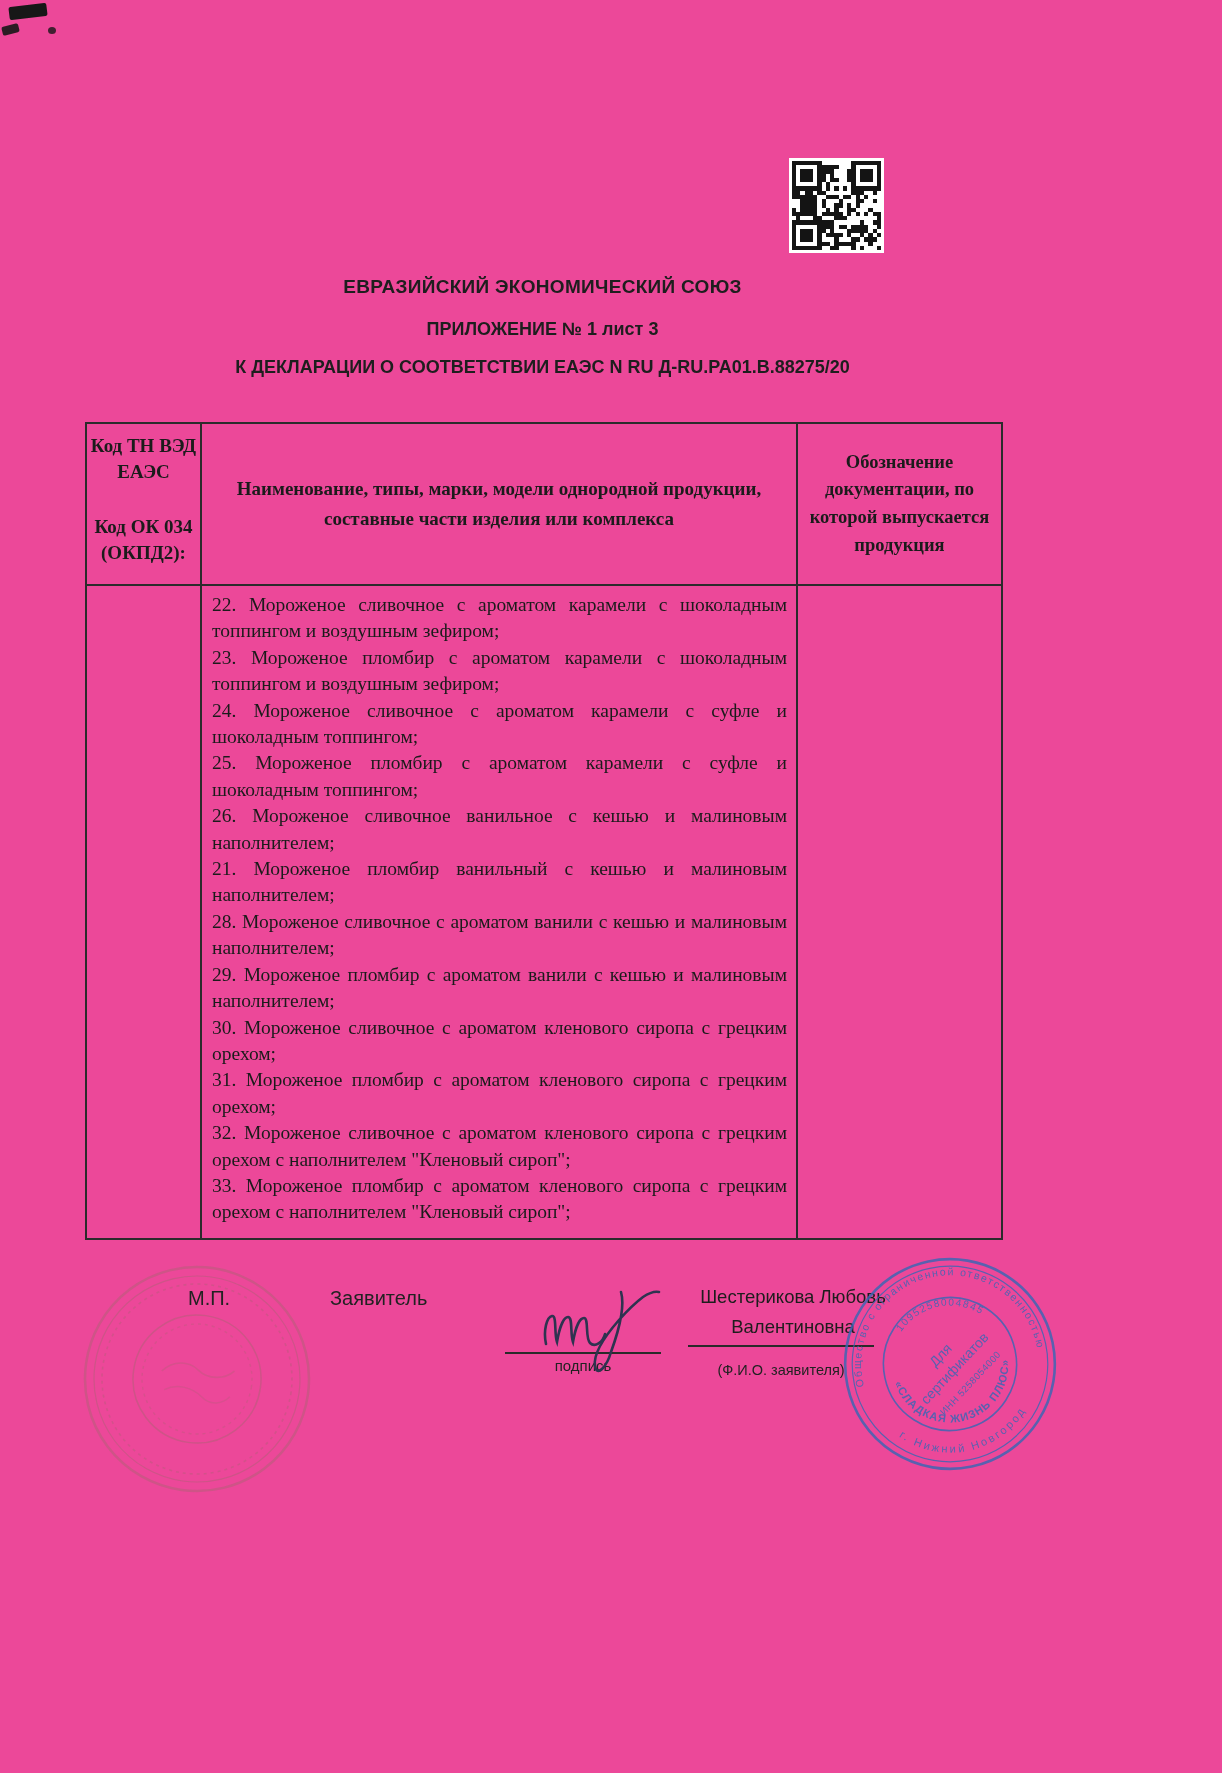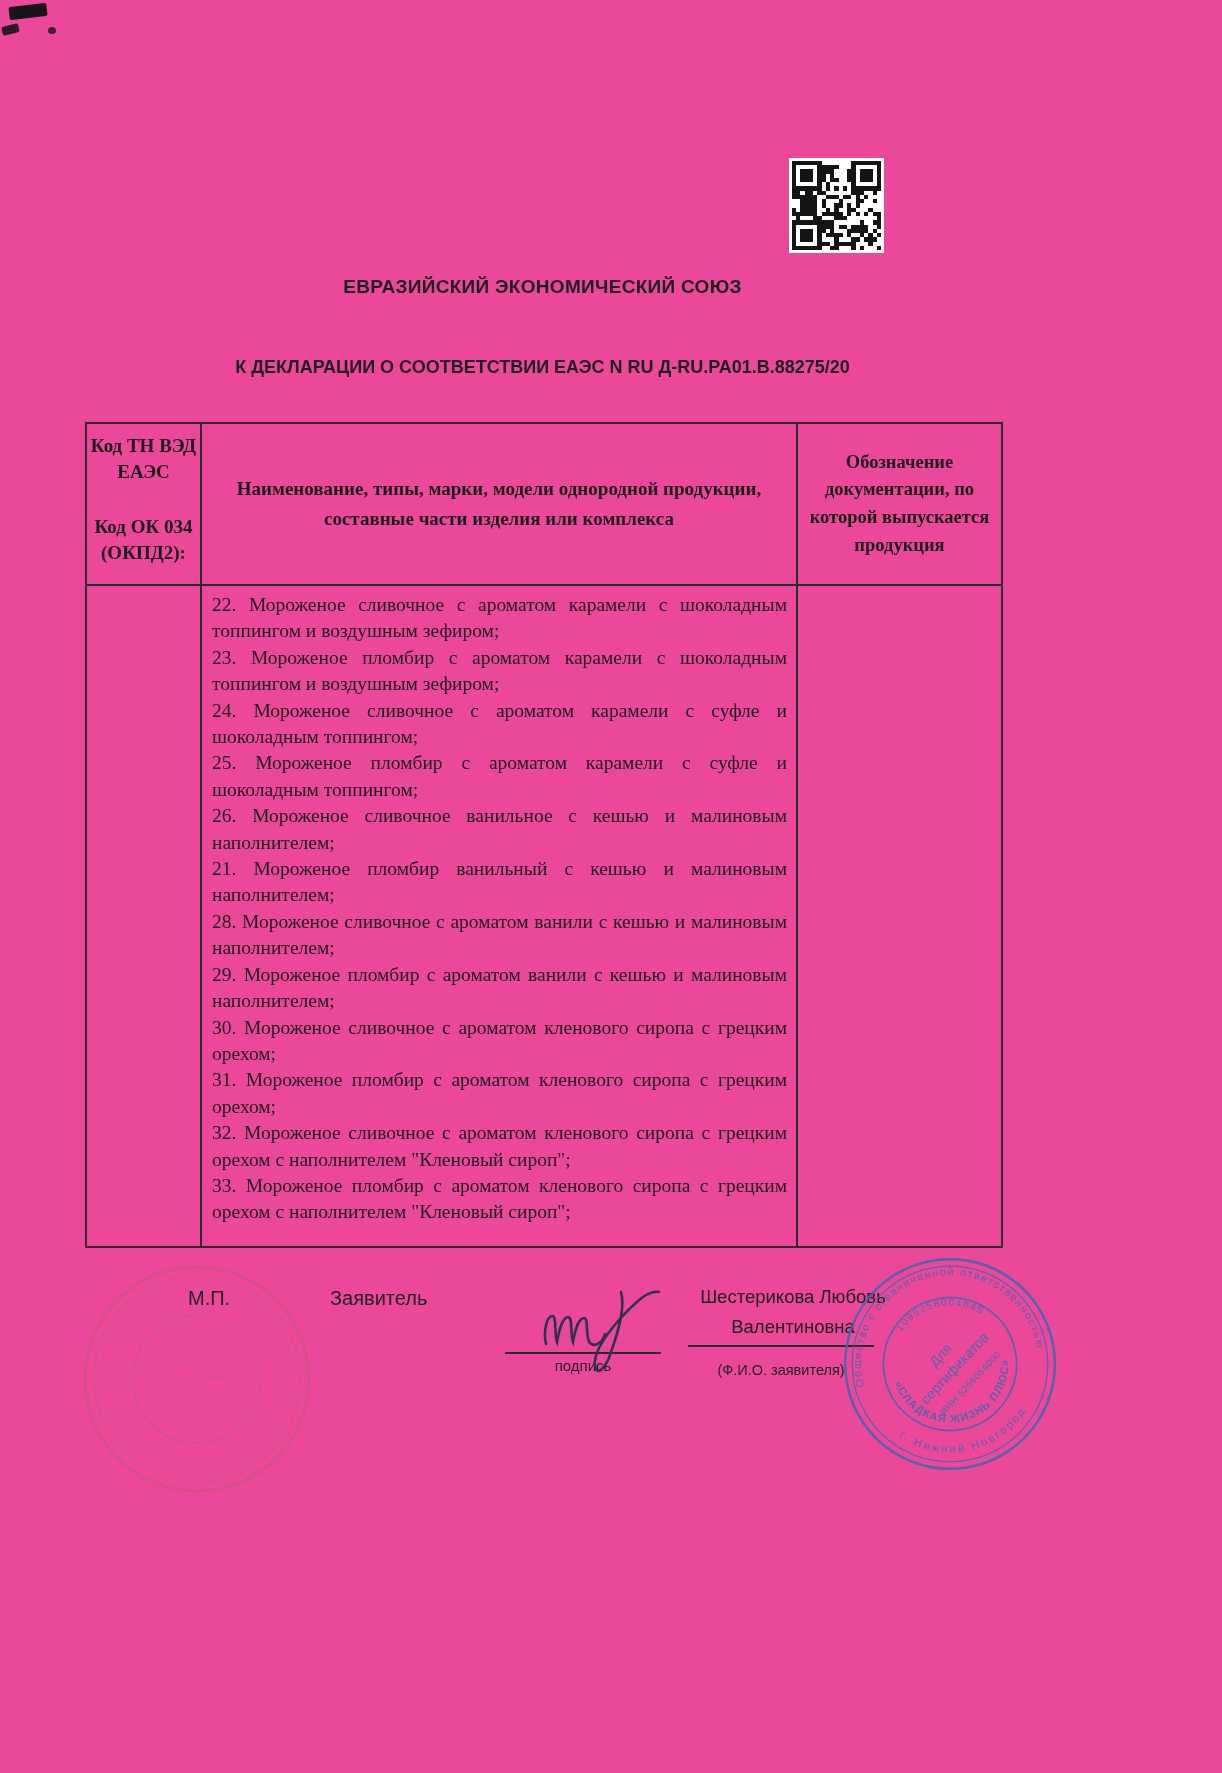--- a/index.html
+++ b/index.html
@@ -43,21 +43,21 @@
   .doc-table col.w1 { width:115px; }
   .doc-table col.w2 { width:596px; }
   .doc-table col.w3 { width:205px; }
   .doc-table thead tr { height:162px; }
   .doc-table tbody tr { height:648px; }
   th.c1 { vertical-align:top; text-align:center; font-size:19px; font-weight:bold; padding-top:9px; line-height:1.35; }
   th.c1 .code2 { margin-top:30px; }
   th.c2 { vertical-align:middle; text-align:center; font-size:19px; font-weight:bold; line-height:1.6; padding:0 28px; }
   th.c3 { vertical-align:middle; text-align:center; font-size:18.5px; font-weight:bold; line-height:1.5; padding:0 8px;border-radius:13px; }
   td { vertical-align:top; }
-  td.c2 { padding:6px 9px 20px 10px; font-size:19.5px; line-height:26.4px; text-align:justify; }
+  td.c2 { padding:6px 9px 12px 10px; font-size:19.5px; line-height:26.4px; text-align:justify; }
   td.c2 p { margin:0; }
 
   
   .mp-label, .applicant-label {
     position:absolute; font-family:"Liberation Sans", sans-serif; font-size:20px; color:#222;
   }
   .mp-label { left:188px; top:1287px; }
   .applicant-label { left:330px; top:1287px; }
 
   .sig-line  { position:absolute; left:505px; top:1352px; width:156px; border-top:2px solid #2a2a2a; }
@@ -539,20 +539,21 @@
       <div class="qr-dark"></div>
       <div></div>
       <div class="qr-dark"></div>
       <div></div>
       <div></div>
       <div></div>
       <div class="qr-dark"></div>
     </div>
 
   <div class="doc-h h1">ЕВРАЗИЙСКИЙ ЭКОНОМИЧЕСКИЙ СОЮЗ</div>
+  <div class="doc-h h2">ПРИЛОЖЕНИЕ № 1 лист 3</div>
   <div class="doc-h h3">К ДЕКЛАРАЦИИ О СООТВЕТСТВИИ ЕАЭС N RU Д-RU.РА01.В.88275/20</div>
 
   <table class="doc-table">
     <colgroup>
         <col class="w1">
         <col class="w2">
         <col class="w3">
       </colgroup>
     <thead>
       <tr>

